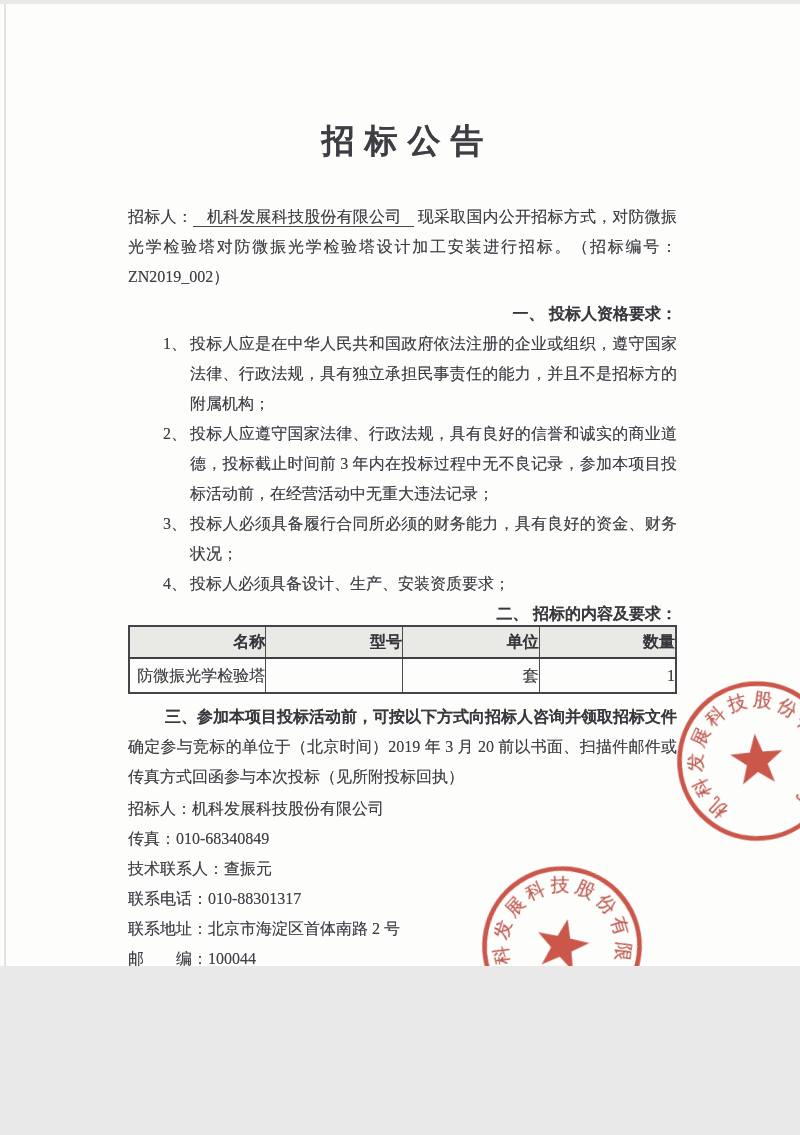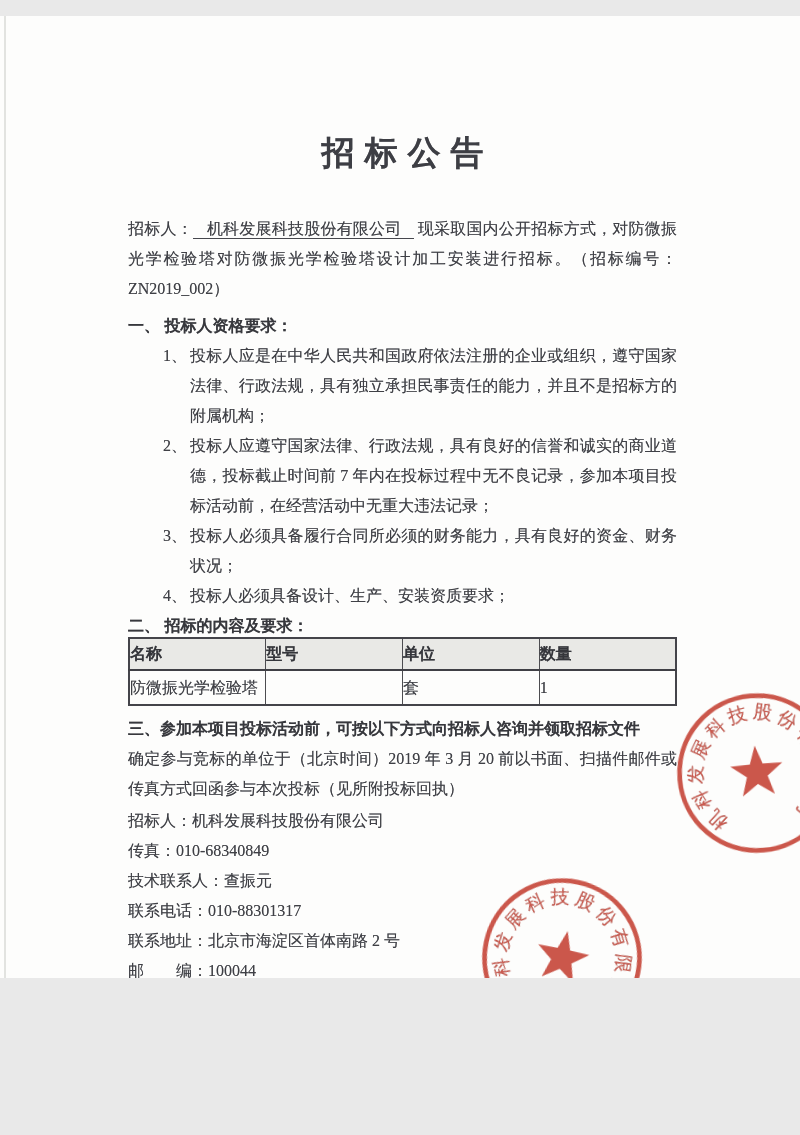--- a/index.html
+++ b/index.html
@@ -1,19 +1,19 @@
 <!DOCTYPE html>
 <html><head>
 <meta charset="utf-8">
 <style>
   html,body{margin:0;padding:0;background:#e9e9e9;}
   .page{
     position:relative;
     width:800px;height:962px;
-    margin:16px auto;
+    margin:4px auto;
     background:#fdfdfc;
     overflow:hidden;
     font-family:"Liberation Serif","DejaVu Serif",serif;
     color:#3f4046;
     text-shadow:0 0 .6px rgba(62,63,70,.55);
   }
   .scan-edge{
     position:absolute;left:4px;top:0;width:2px;height:100%;
     background:#e2e3e0;
   }
@@ -30,38 +30,38 @@
   }
   p{margin:0;}
   .intro{margin-top:42px;}
   .u{
     border-bottom:1.5px solid #46474d;
     padding:0 12px 1px 14px;
   }
   h2.sec{
     margin:0;font-size:16px;line-height:30px;font-weight:bold;
     font-family:"Liberation Sans","DejaVu Sans",sans-serif;
-    color:#37383d;text-align:left;
+    color:#37383d;text-align:right;
   }
   h2.s1{margin-top:7px;}
   h2.s3{margin-top:8px;}
   .qlist{margin:0;}
   .qitem{display:flex;}
   .qitem .num{flex:0 0 27px;margin-left:35px;}
   .qitem .txt{flex:1;text-align:justify;}
   table.goods{
     border-collapse:collapse;
     width:549px;
     margin-top:-4px;
     table-layout:fixed;
     font-size:16px;
   }
   table.goods th,table.goods td{
     border:1.5px solid #4c4c50;
-    text-align:left;vertical-align:middle;
+    text-align:right;vertical-align:middle;
     padding:0;
   }
   table.goods{border:2px solid #44444a;}
   table.goods th{
     height:27px;
     background:#e9e9e6;
     font-family:"Liberation Sans","DejaVu Sans",sans-serif;
     font-weight:bold;color:#333redo;
     color:#35363b;
     border-bottom:2px solid #3f3f45;
@@ -101,21 +101,21 @@
 
     <h2 class="sec s1">一、 投标人资格要求：</h2>
 
     <div class="qlist">
       <div class="qitem">
         <span class="num">1、</span>
         <span class="txt">投标人应是在中华人民共和国政府依法注册的企业或组织，遵守国家法律、行政法规，具有独立承担民事责任的能力，并且不是招标方的附属机构；</span>
       </div>
       <div class="qitem">
         <span class="num">2、</span>
-        <span class="txt">投标人应遵守国家法律、行政法规，具有良好的信誉和诚实的商业道德，投标截止时间前 7 年内在投标过程中无不良记录，参加本项目投标活动前，在经营活动中无重大违法记录；</span>
+        <span class="txt">投标人应遵守国家法律、行政法规，具有良好的信誉和诚实的商业道德，投标截止时间前 3 年内在投标过程中无不良记录，参加本项目投标活动前，在经营活动中无重大违法记录；</span>
       </div>
       <div class="qitem">
         <span class="num">3、</span>
         <span class="txt">投标人必须具备履行合同所必须的财务能力，具有良好的资金、财务状况；</span>
       </div>
       <div class="qitem">
         <span class="num">4、</span>
         <span class="txt">投标人必须具备设计、生产、安装资质要求；</span>
       </div>
     </div>

